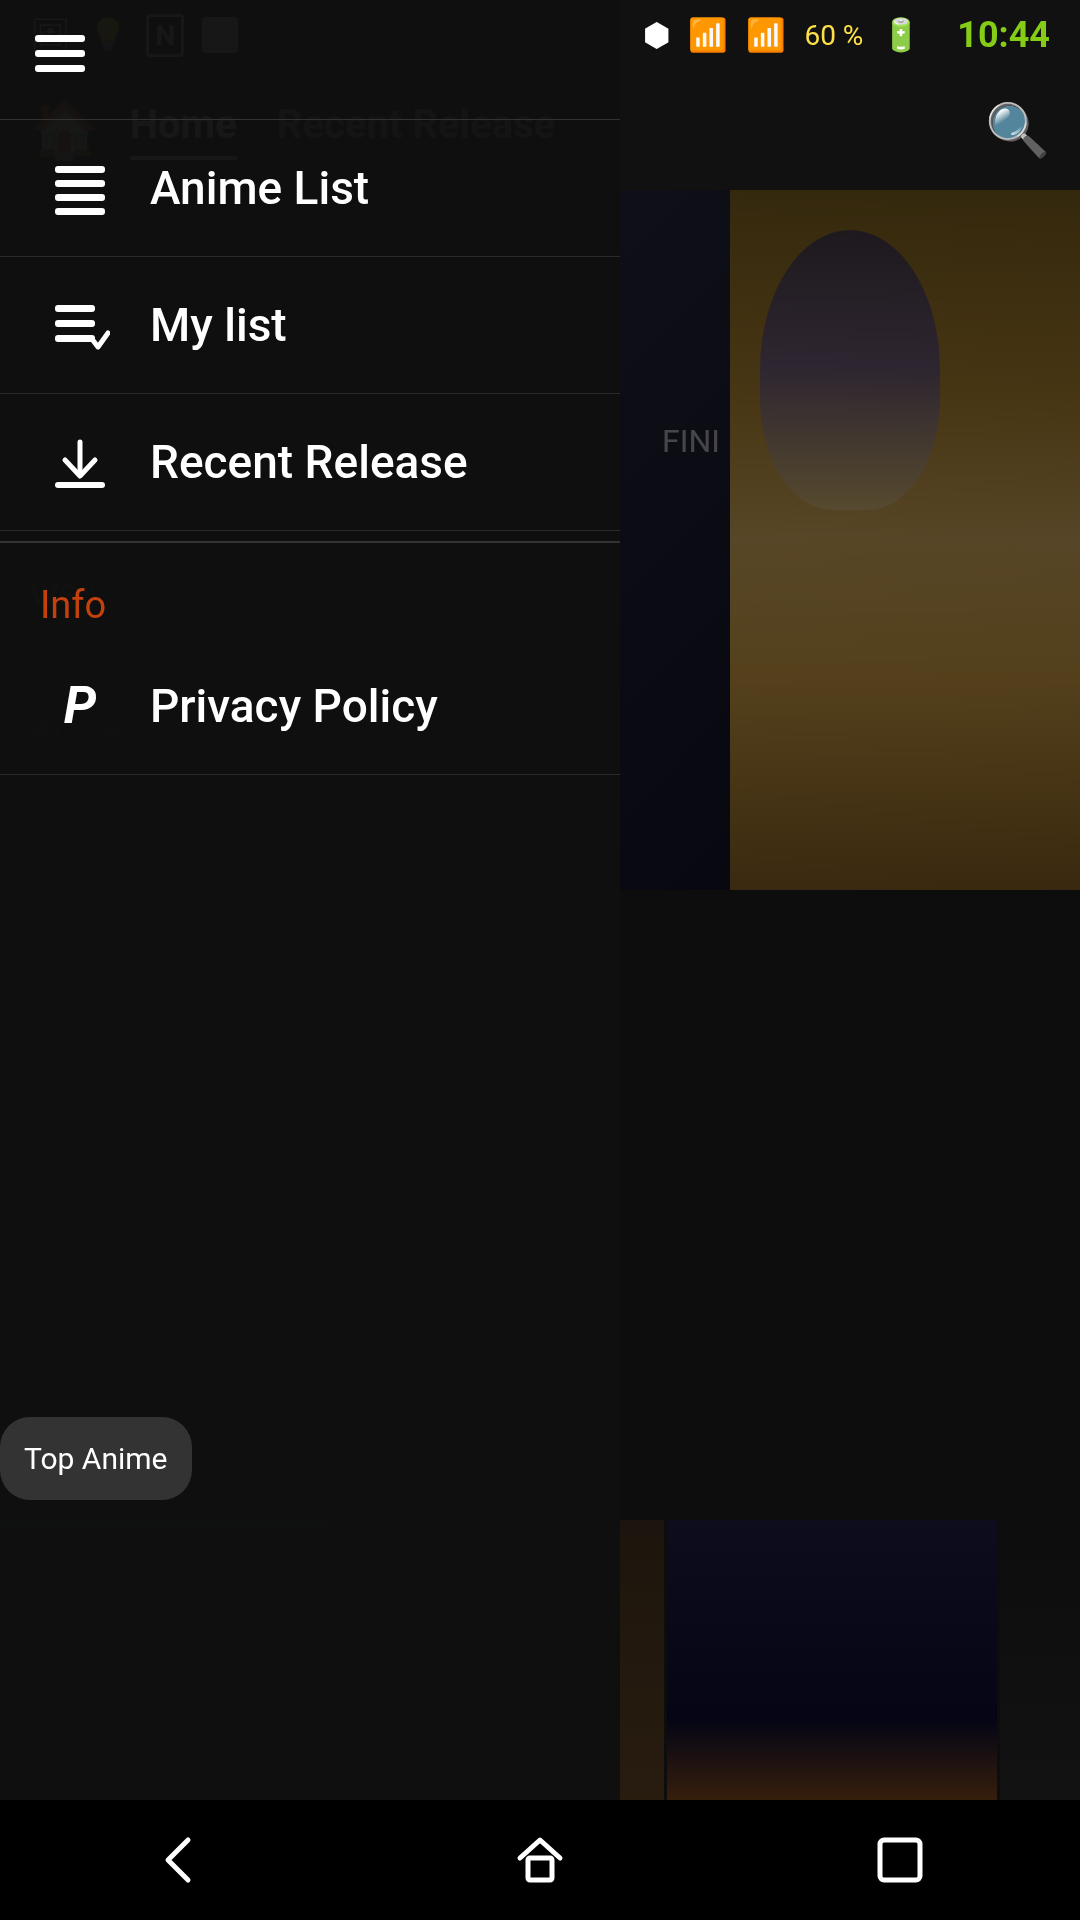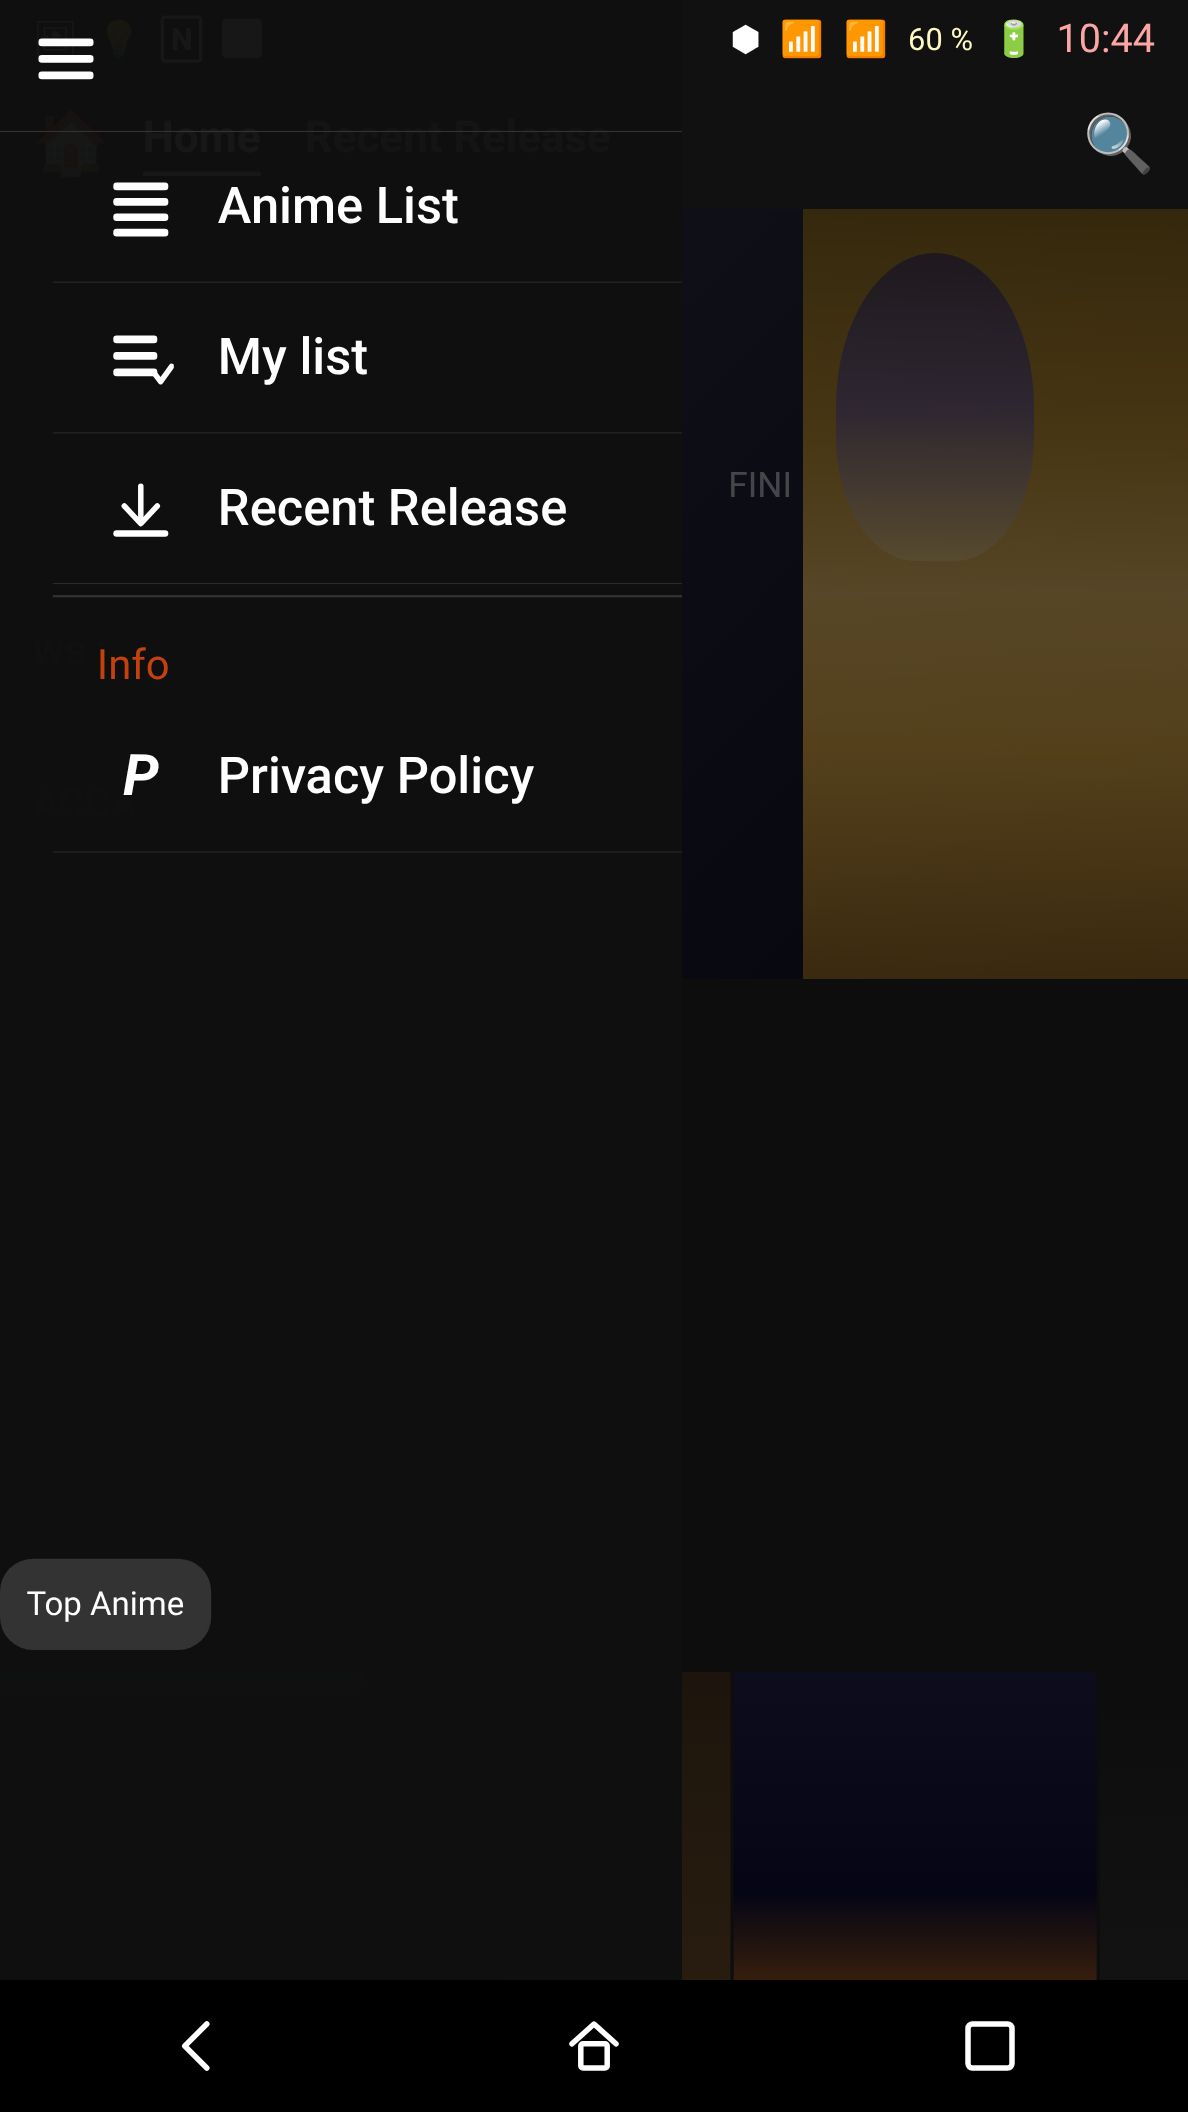--- a/index.html
+++ b/index.html
@@ -38,27 +38,28 @@
       align-items: center;
       gap: 18px;
     }
 
     .status-icon {
       color: #fff;
       font-size: 32px;
     }
 
     .status-time {
-      color: #fca5a5;
+      color: #84cc16;
       font-size: 36px;
-      font-weight: normal;
+      font-weight: bold;
+      margin-left: 18px;
     }
 
     .battery-text {
-      color: #fef9c3;
+      color: #fde047;
       font-size: 28px;
     }
 
     
     .app-bar {
       width: 100%;
       height: 120px;
       background: #111;
       display: flex;
       align-items: center;
@@ -216,21 +217,20 @@
     }
 
     .drawer-menu-icon {
       color: #fff;
       font-size: 52px;
     }
 
     .drawer-items {
       flex: 1;
       overflow-y: auto;
-      padding-left: 48px;
     }
 
     .drawer-item {
       display: flex;
       align-items: center;
       padding: 38px 40px;
       border-bottom: 1px solid #2a2a2a;
       cursor: pointer;
     }
 

